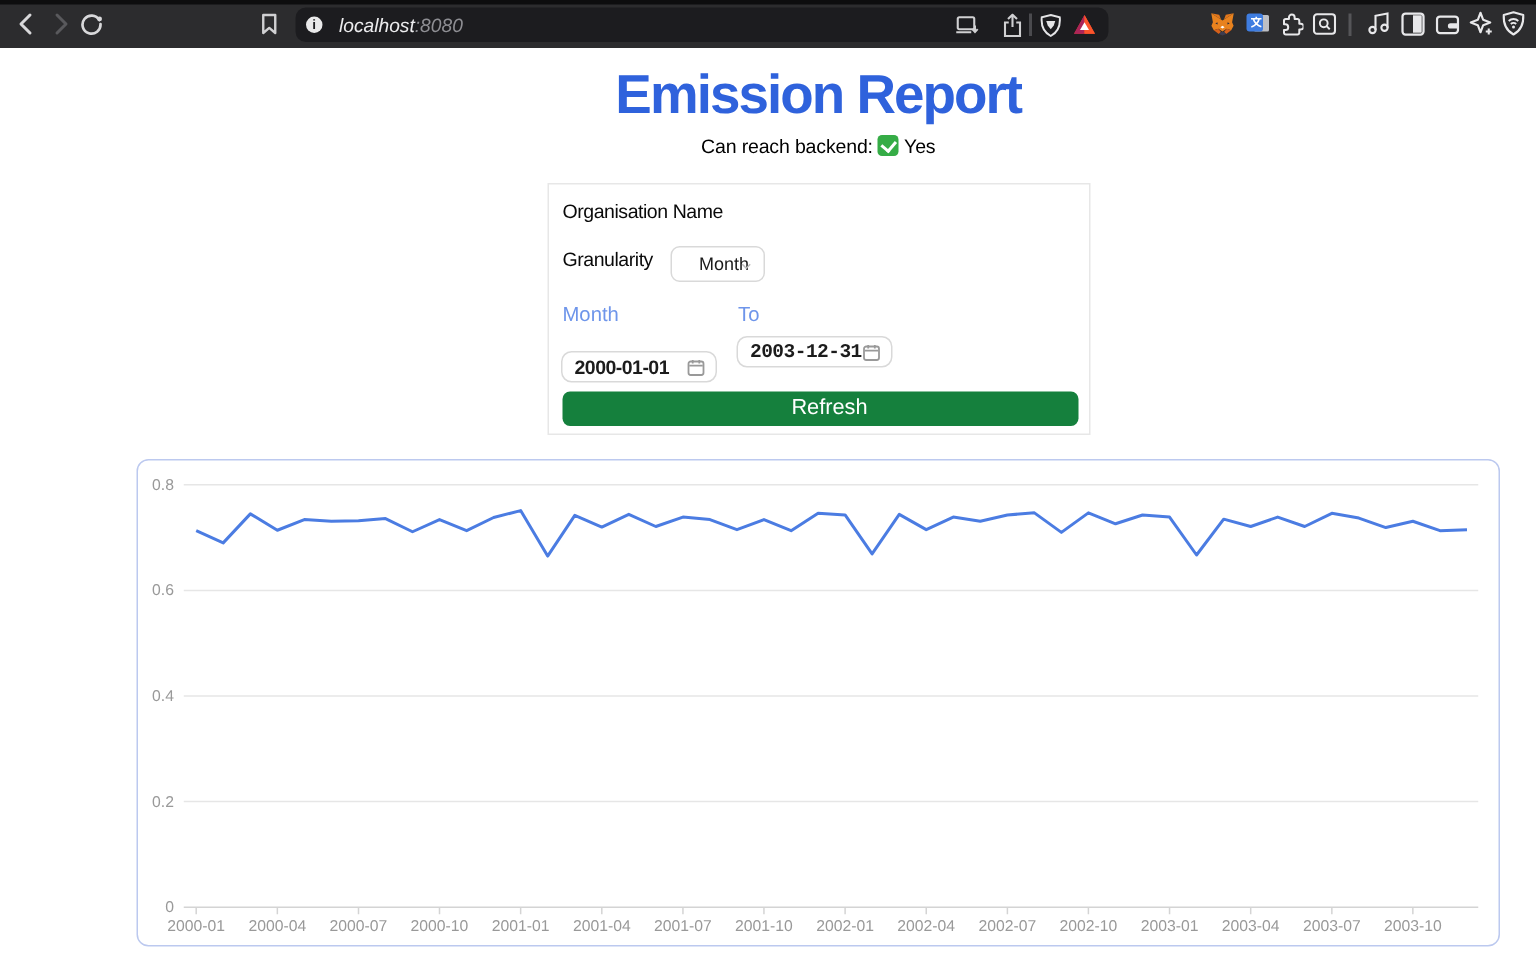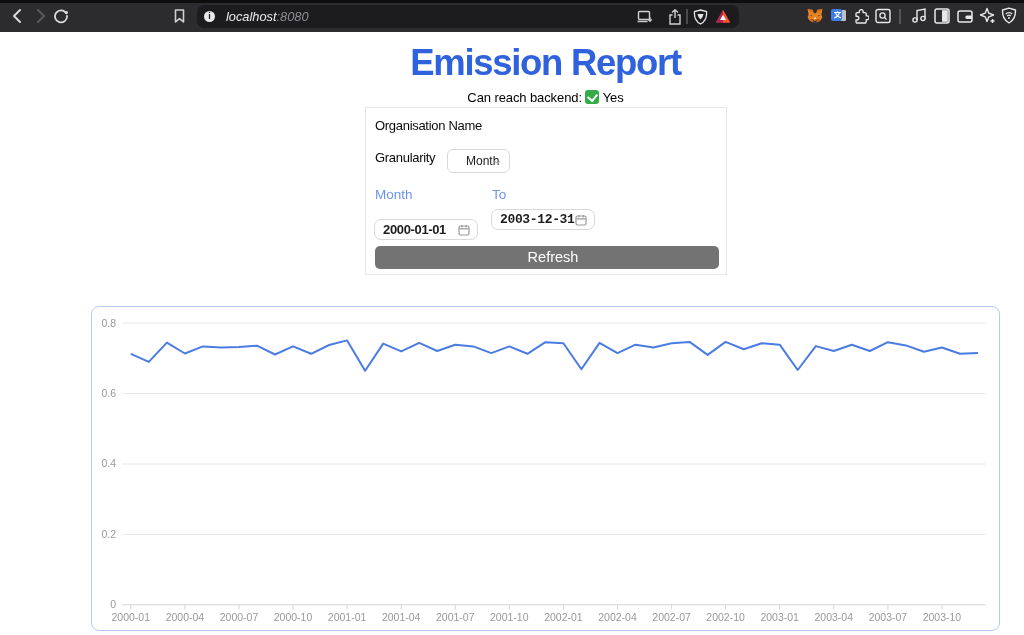--- a/index.html
+++ b/index.html
@@ -20,37 +20,37 @@
   
   #page { position:absolute; left:0; top:0; width:844px; height:635px; color:#111; }
   h1.title { position:absolute; left:0; top:41.5px; width:1091px; text-align:center;
     font-size:36.5px; font-weight:bold; color:#2f62dc; letter-spacing:-1.3px; }
   .backend { position:absolute; left:0; top:90px; width:1091px; text-align:center; font-size:13px; color:#000; letter-spacing:-0.1px; }
   .chk { display:inline-block; width:14px; height:14px; background:#35ac46; border-radius:3px;
     vertical-align:-2px; position:relative; }
   .chk:after { content:""; position:absolute; left:3.2px; top:2.1px; width:5px; height:7px;
     border:solid #fff; border-width:0 2px 2px 0; transform:rotate(40deg); }
   
-  #panel { position:absolute; left:365px; top:107px; width:362px; height:168px;
+  #panel { position:absolute; left:365px; top:122px; width:362px; height:168px;
     border:1px solid #e7e7e7; background:#fff; }
   #panel .lbl { position:absolute; font-size:13px; letter-spacing:-0.3px; color:#0a0a0a; }
   #orginput { position:absolute; left:125px; top:7px; width:136px; height:21px;
     border:1px solid #d9d9d9; border-radius:2px; font-size:13.5px; color:#111;
     padding-left:3px; line-height:19px; }
   #granbox { position:absolute; left:81px; top:41px; width:63px; height:24px;
     border:1px solid #d9d9d9; border-radius:6px; font-size:12px; color:#1a1a1a;
     line-height:22px; padding-left:18px; }
   #granbox .chev { position:absolute; right:8px; top:9px; width:7px; height:7px; }
   .datelbl { position:absolute; top:79px; font-size:13.5px; color:#6e95ea; }
   .dateinput { position:absolute; top:101px; width:104px; height:21px;
     border:1px solid #d9d9d9; border-radius:7px; font-size:13px; font-weight:600;
     color:#1c1c1c; line-height:19px; padding-left:8px; letter-spacing:-0.35px; }
   .cal { position:absolute; top:4px; width:12px; height:12px; }
   #refresh { position:absolute; left:9px; top:138px; width:344px; height:23px;
-    background:#737373; border-radius:5px; color:#fff; font-size:14.5px; font-weight:500;
+    background:#15803d; border-radius:5px; color:#fff; font-size:14.5px; font-weight:500;
     text-align:center; line-height:23px;padding-left:12px; }
   
   #chartbox { position:absolute; left:91px; top:306px; width:909px; height:325px;
     border:1px solid #bcc9ef; border-radius:8px; background:#fff; }
 </style>
 </head>
 <body>
 <div id="chrome">
   <div class="topstrip"></div>
 

